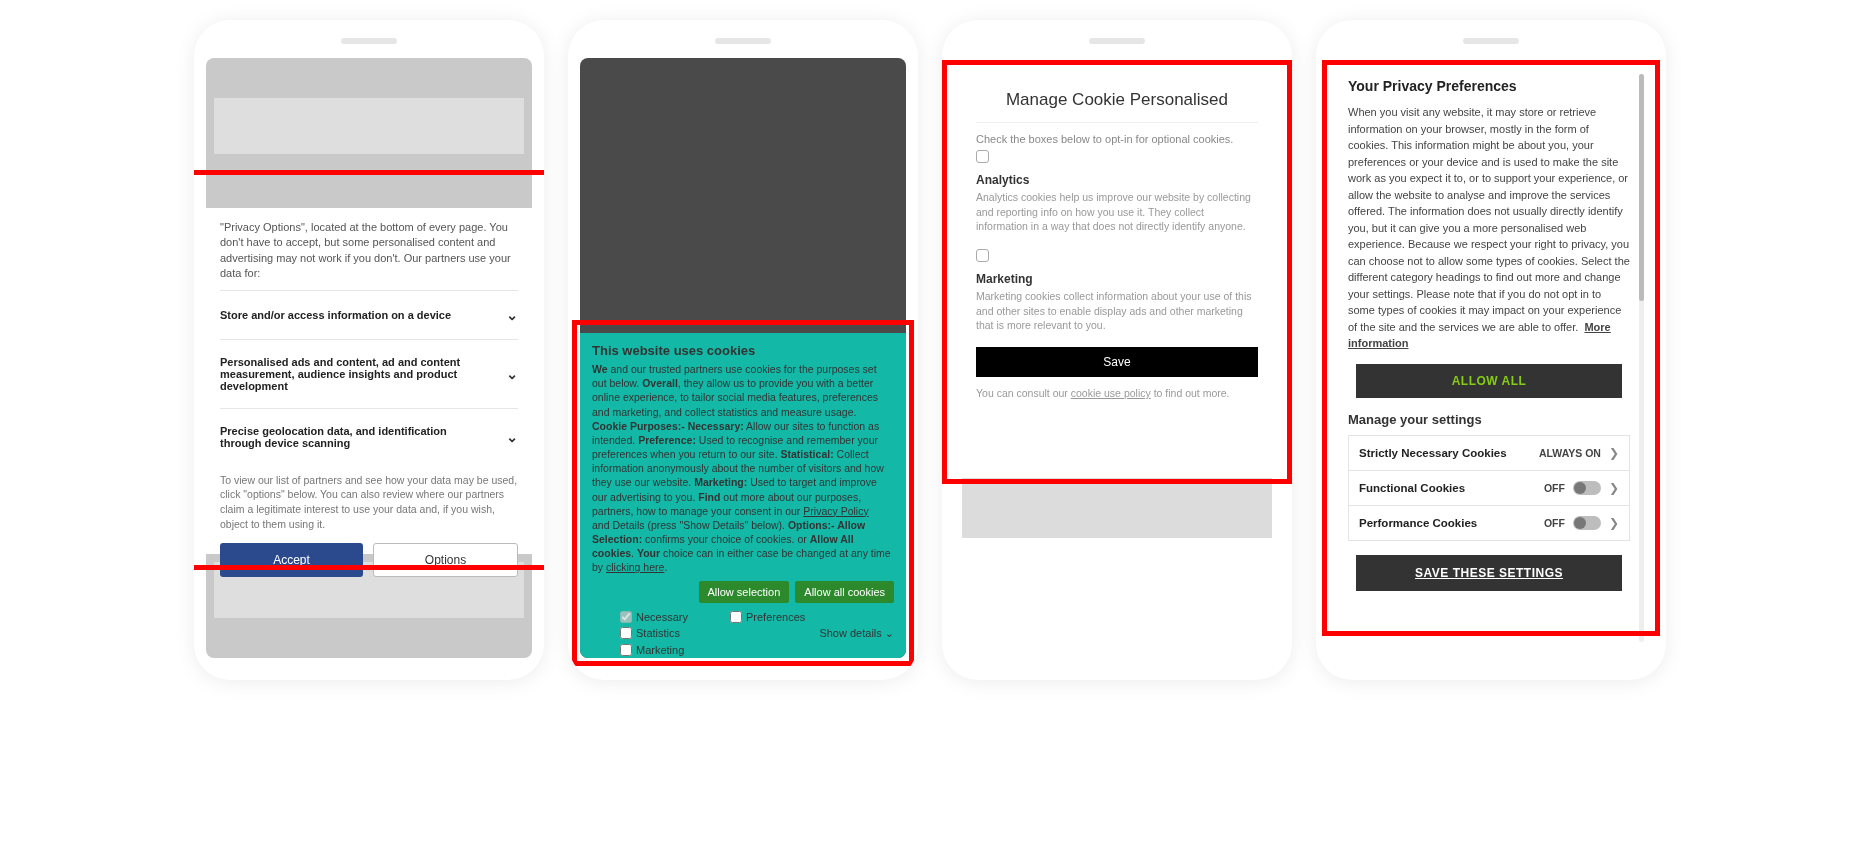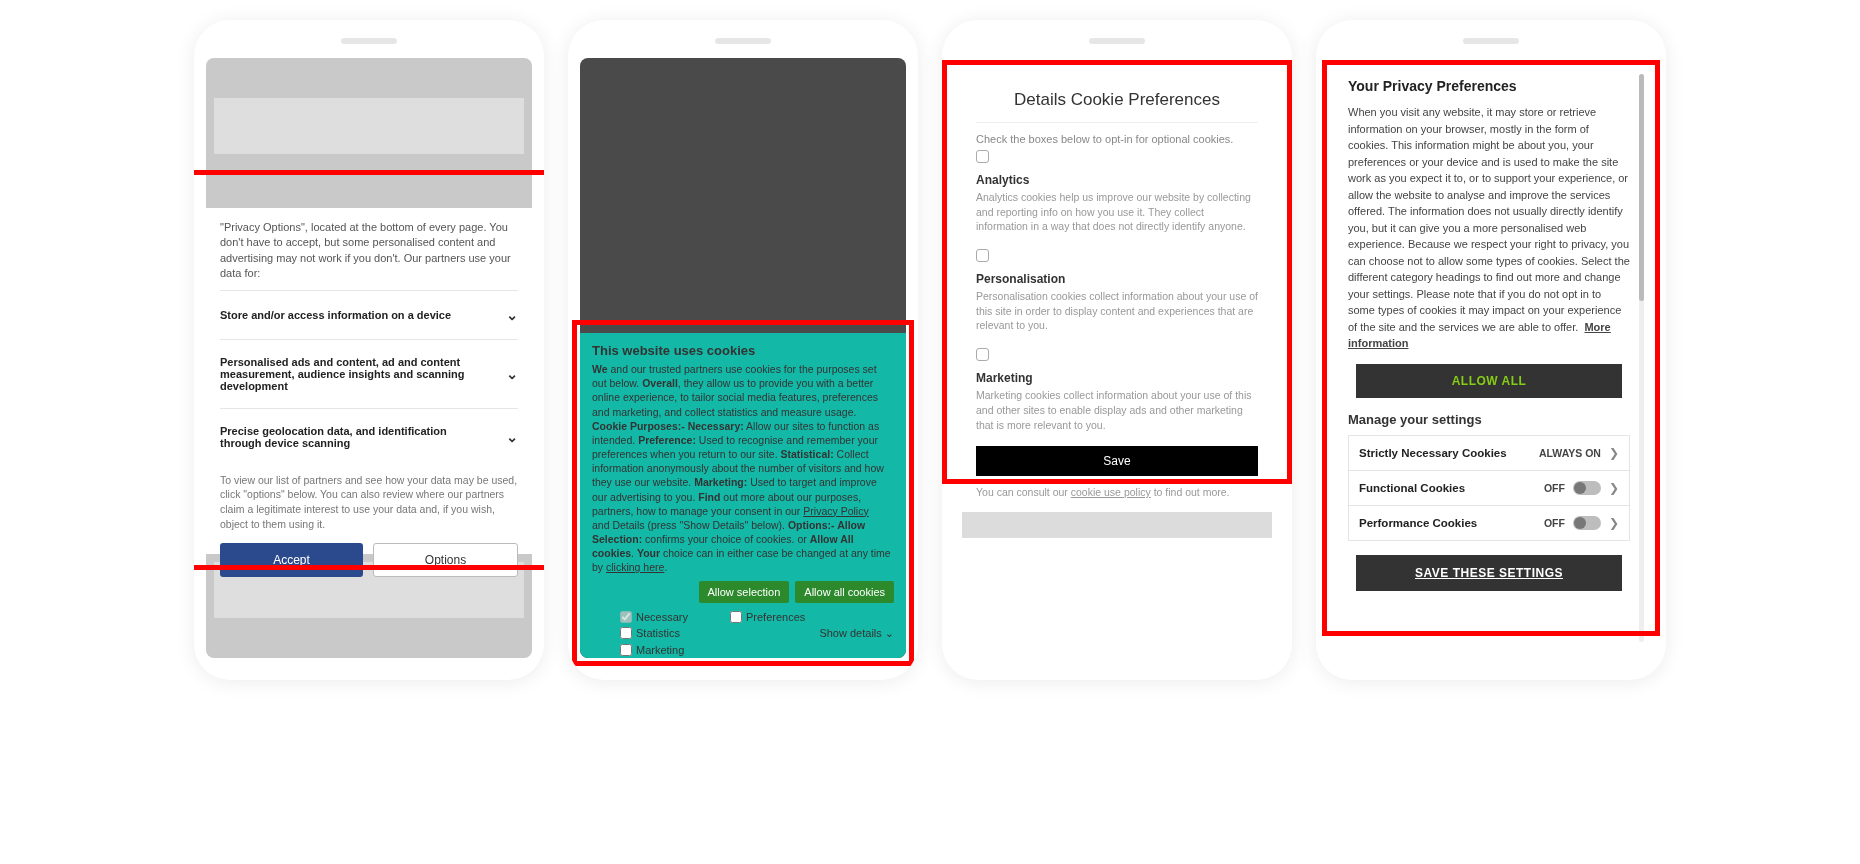--- a/index.html
+++ b/index.html
@@ -133,21 +133,21 @@
     <div class="m1-bg">
       <div class="m1-bar top"></div>
       <div class="m1-bar bot"></div>
       <div class="m1-dialog">
         <div class="m1-intro">"Privacy Options", located at the bottom of every page. You don't have to accept, but some personalised content and advertising may not work if you don't. Our partners use your data for:</div>
         <div class="m1-row">
           <span>Store and/or access information on a device</span>
           <span class="chev">⌄</span>
         </div>
         <div class="m1-row">
-          <span style="max-width:260px">Personalised ads and content, ad and content measurement, audience insights and scanning development</span>
+          <span style="max-width:260px">Personalised ads and content, ad and content measurement, audience insights and product development</span>
           <span class="chev">⌄</span>
         </div>
         <div class="m1-row">
           <span style="max-width:260px">Precise geolocation data, and identification through device scanning</span>
           <span class="chev">⌄</span>
         </div>
         <div class="m1-foot">To view our list of partners and see how your data may be used, click "options" below. You can also review where our partners claim a legitimate interest to use your data and, if you wish, object to them using it.</div>
         <div class="m1-btns">
           <div class="m1-btn m1-accept">Accept</div>
           <div class="m1-btn m1-options">Options</div>
@@ -209,34 +209,27 @@
   </div>
   <div class="redbox" style="left:4px; right:4px; top:300px; bottom:14px;"></div>
 </div>
 
 <div class="phone">
   <div class="speaker"></div>
 
   <div class="screen">
     <div class="m3-bgbar"></div>
     <div class="m3-dialog">
-      <div class="m3-title">Details Cookie Preferences</div>
+      <div class="m3-title">Manage Cookie Personalised</div>
       <div class="m3-intro">Check the boxes below to opt-in for optional cookies.</div>
       <div class="m3-opt">
         <div class="m3-cb"></div>
         <div class="m3-opt-body">
           <div class="lbl">Analytics</div>
           <div class="desc">Analytics cookies help us improve our website by collecting and reporting info on how you use it. They collect information in a way that does not directly identify anyone.</div>
-        </div>
-      </div>
-      <div class="m3-opt">
-        <div class="m3-cb"></div>
-        <div class="m3-opt-body">
-          <div class="lbl">Personalisation</div>
-          <div class="desc">Personalisation cookies collect information about your use of this site in order to display content and experiences that are relevant to you.</div>
         </div>
       </div>
       <div class="m3-opt">
         <div class="m3-cb"></div>
         <div class="m3-opt-body">
           <div class="lbl">Marketing</div>
           <div class="desc">Marketing cookies collect information about your use of this and other sites to enable display ads and other marketing that is more relevant to you.</div>
         </div>
       </div>
       <div class="m3-save">Save</div>

